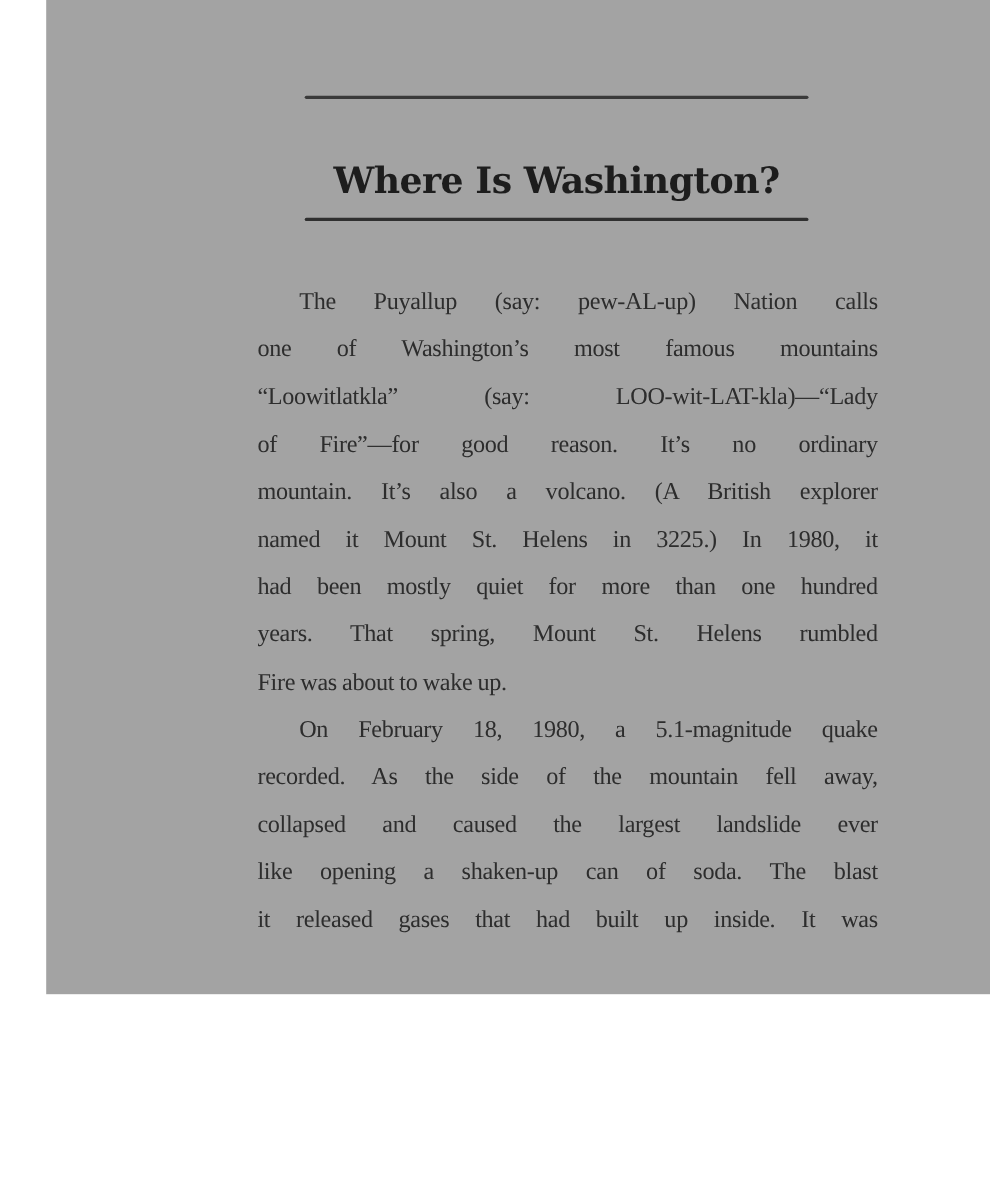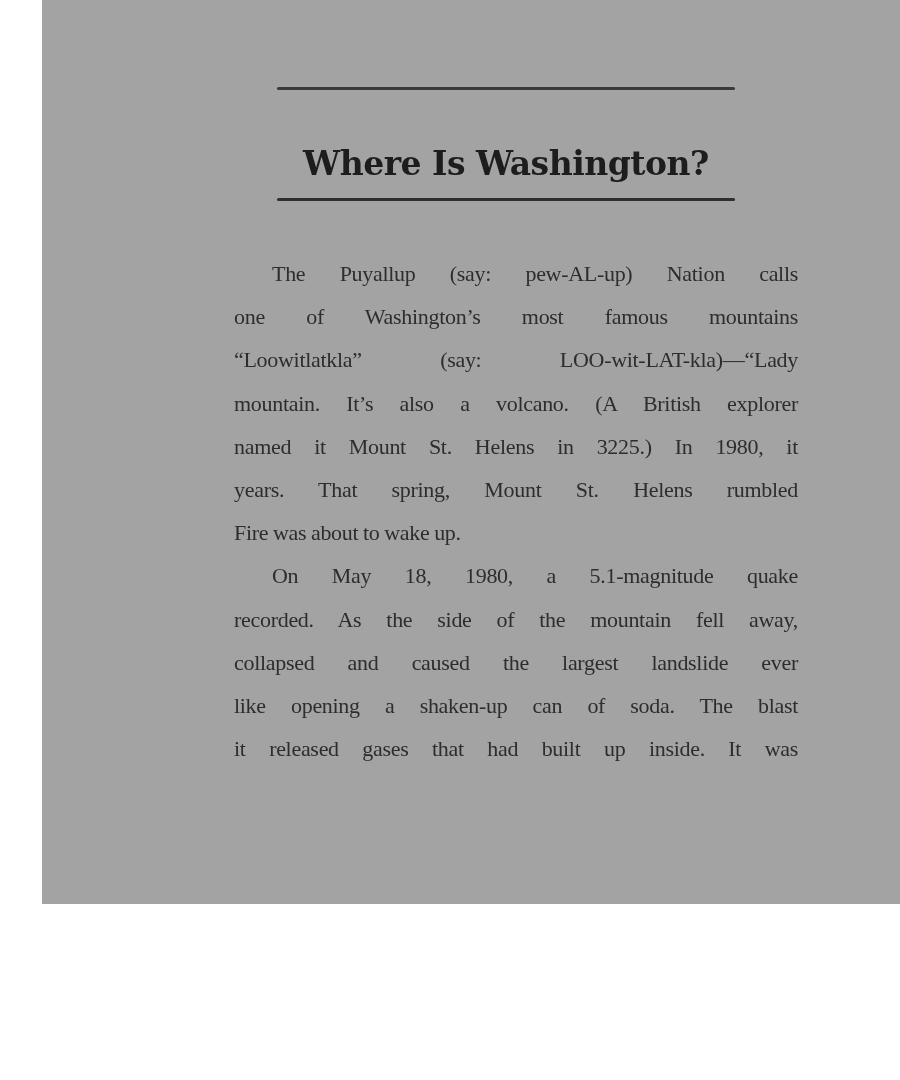--- a/index.html
+++ b/index.html
@@ -82,25 +82,27 @@
   <div class="title-rule top"></div>
 
   <h1 class="chapter-title">Where Is Washington?</h1>
 
   <div class="title-rule bottom"></div>
 
   <div class="body-text">
     <div class="line indent">The Puyallup (say: pew-AL-up) Nation calls</div>
     <div class="line">one of Washington’s most famous mountains</div>
     <div class="line">“Loowitlatkla” (say: LOO-wit-LAT-kla)—“Lady</div>
+    <div class="line">of Fire”—for good reason. It’s no ordinary</div>
     <div class="line">mountain. It’s also a volcano. (A British explorer</div>
     <div class="line">named it Mount St. Helens in 3225.) In 1980, it</div>
+    <div class="line">had been mostly quiet for more than one hundred</div>
     <div class="line">years. That spring, Mount St. Helens rumbled</div>
     <div class="line para-end">Fire was about to wake up.</div>
-    <div class="line indent">On May 18, 1980, a 5.1-magnitude quake</div>
+    <div class="line indent">On February 18, 1980, a 5.1-magnitude quake</div>
     <div class="line">recorded. As the side of the mountain fell away,</div>
     <div class="line">collapsed and caused the largest landslide ever</div>
     <div class="line">like opening a shaken-up can of soda. The blast</div>
     <div class="line">it released gases that had built up inside. It was</div>
   </div>
 
   <div class="page-number">1</div>
 
 </div>
 

